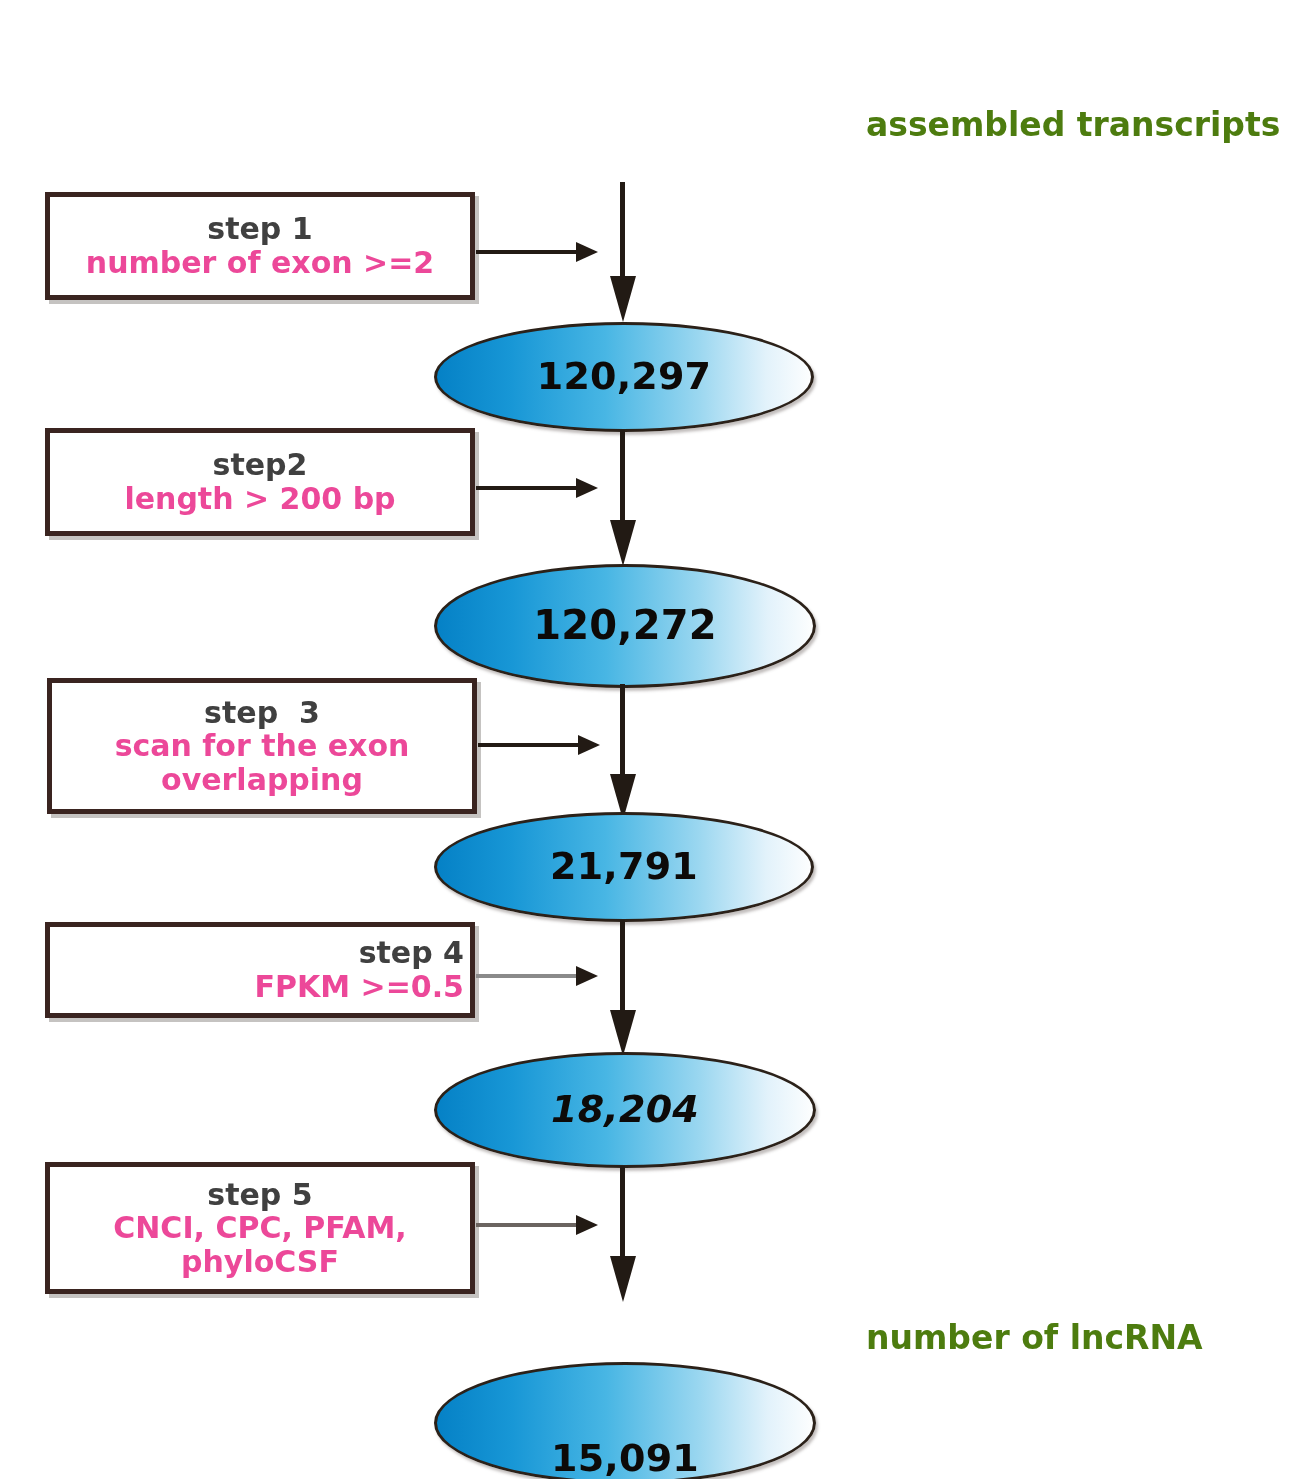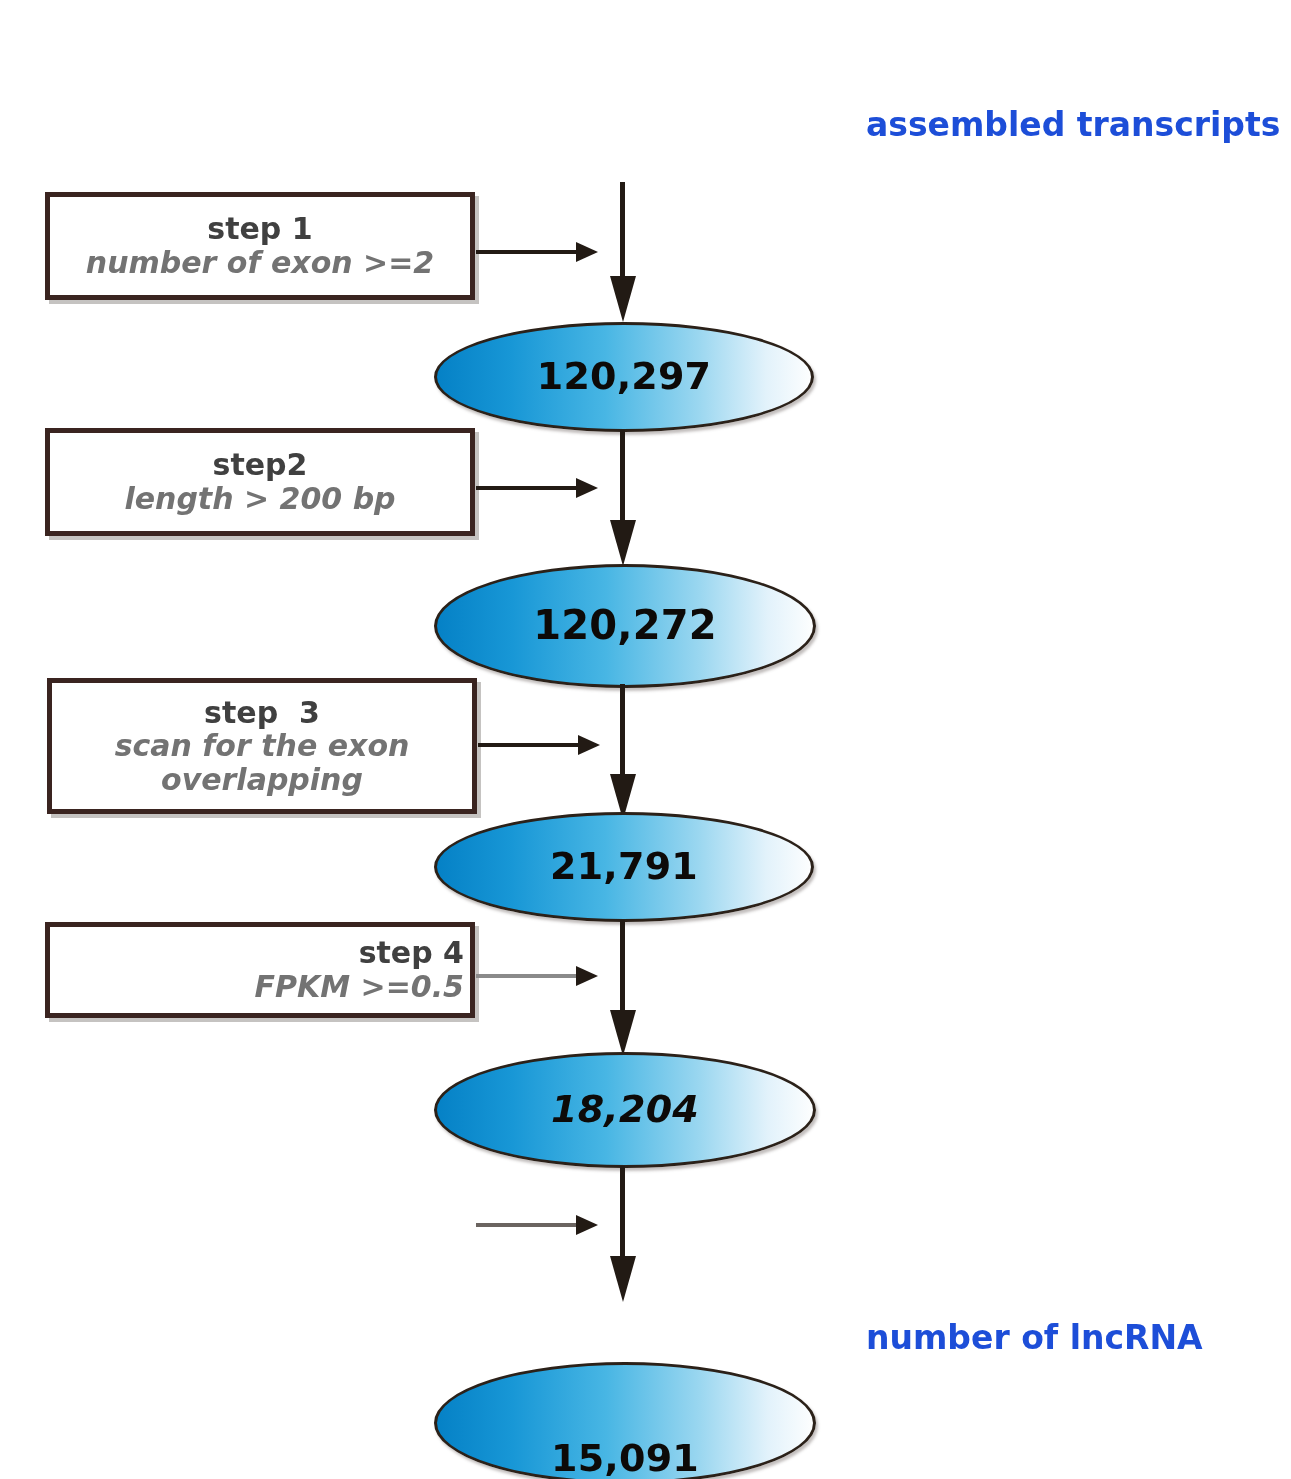--- a/index.html
+++ b/index.html
@@ -60,32 +60,31 @@
   .step-title {
     font-weight: bold;
     font-size: 30px;
     color: #404040;
     line-height: 1.12;
     white-space: pre;
   }
   .step-desc {
     font-weight: bold;
     font-size: 30px;
-    color: #737373;
+    color: #ec4899;
     line-height: 1.12;
     white-space: pre-line;
-    font-style: italic;
   }
 
   
   .side-label {
     position: absolute;
     font-weight: bold;
     font-size: 33px;
-    color: #1d4ed8;
+    color: #4d7c0f;
     white-space: nowrap;
   }
 
   
   .v-arrow {
     position: absolute;
     width: 40px;
   }
   .v-arrow .shaft {
     position: absolute;
@@ -203,20 +202,25 @@
 
   <div class="node" style="left:434px; top:1052px; width:382px; height:116px;">
     <span class="node-value" style="font-size:38px;font-style:italic;">18,204</span>
   </div>
 
   <div class="v-arrow" style="left:603px; top:1166px; height:140px;">
     <div class="shaft" style="height:96px;"></div>
     <div class="head" style="top:90px;"></div>
   </div>
 
+  <div class="step-box" style="left:45px; top:1162px; width:430px; height:132px;">
+    <div class="step-title">step 5</div>
+    <div class="step-desc">CNCI, CPC, PFAM,
+phyloCSF</div>
+  </div>
   <div class="h-arrow" style="left:476px; top:1215px; width:130px;">
     <div class="h-shaft" style="width:108px; background:#6b6460;"></div>
     <div class="h-head" style="left:100px;"></div>
   </div>
 
   <div class="node" style="left:434px; top:1362px; width:382px; height:122px;align-items:flex-end;">
     <span class="node-value" style="font-size:38px;">15,091</span>
   </div>
   <div class="side-label" style="left:866px; top:1318px;">number of lncRNA</div>
 

